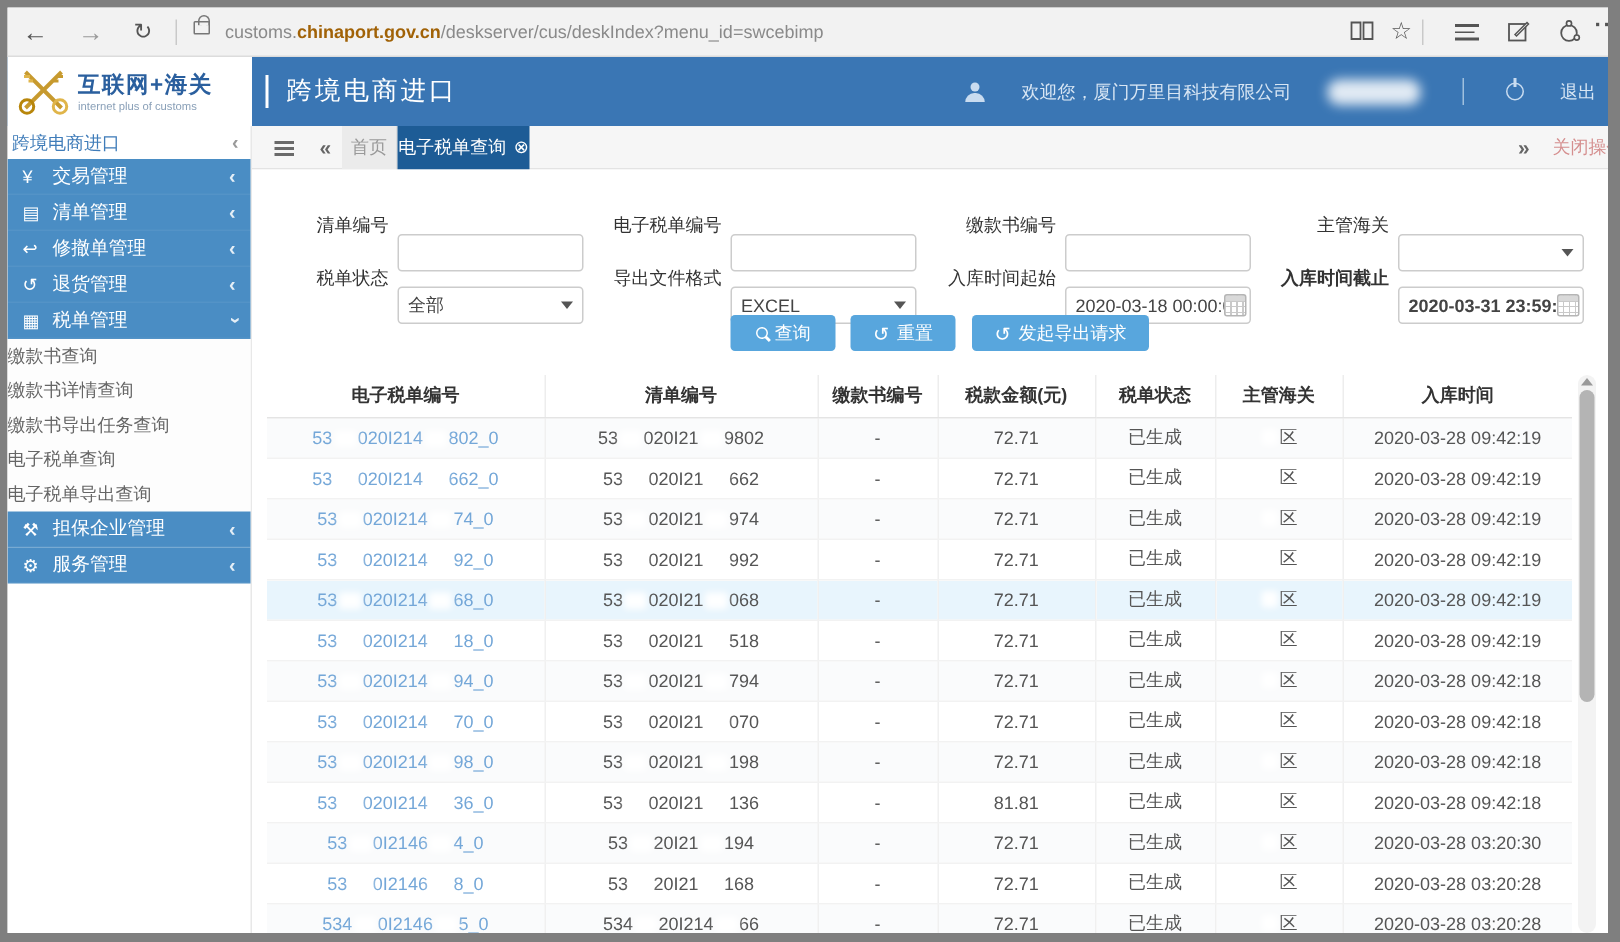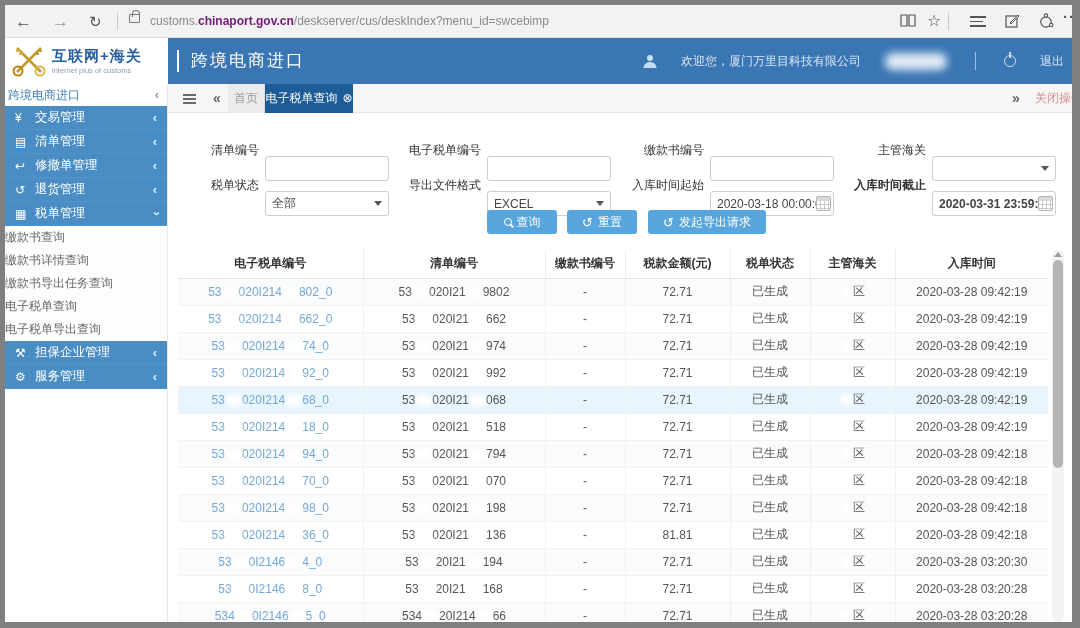--- a/index.html
+++ b/index.html
@@ -10,21 +10,21 @@
   
   .browser { position:absolute; top:0; left:0; right:0; height:33px; background:#f2f2f2; border-bottom:1px solid #dcdcdc; display:flex; align-items:center; }
   .b-ic { color:#555; font-size:16px; line-height:1; display:inline-block; }
   .b-back { position:absolute; left:10px; font-size:17px; }
   .b-fwd  { position:absolute; left:47px; font-size:17px; color:#9a9a9a; }
   .b-refresh { position:absolute; left:84px; font-size:15px; }
   .b-div { position:absolute; left:112px; top:8px; width:1px; height:17px; background:#c9c9c9; }
   .lock { position:absolute; left:124px; top:9px; width:11px; height:9px; border:1px solid #777; border-radius:1px; }
   .lock::before { content:""; position:absolute; left:1.5px; top:-5px; width:6px; height:6px; border:1px solid #777; border-bottom:none; border-radius:4px 4px 0 0; }
   .url { position:absolute; left:145px; top:0; height:33px; line-height:33px; font-size:12px; color:#8a8a8a; white-space:nowrap; }
-  .url b { color:#701a75; }
+  .url b { color:#a16207; }
   .b-book { position:absolute; left:895px; top:9px; }
   .b-star { position:absolute; left:922px; font-size:16px; top:6px; color:#555; }
   .b-div2 { position:absolute; left:943px; top:8px; width:1px; height:17px; background:#c9c9c9; }
   .hub { position:absolute; left:965px; top:11px; width:16px; }
   .hub i { display:block; height:1.5px; background:#555; margin-bottom:3px; }
   .hub i:nth-child(2){ width:13px; } .hub i:nth-child(3){ width:16px; }
   .b-note { position:absolute; left:1000px; top:8px; }
   .b-share { position:absolute; left:1033px; top:8px; }
   .b-more { position:absolute; left:1058px; top:3px; font-size:15px; font-weight:bold; color:#555; letter-spacing:1px; }
 

